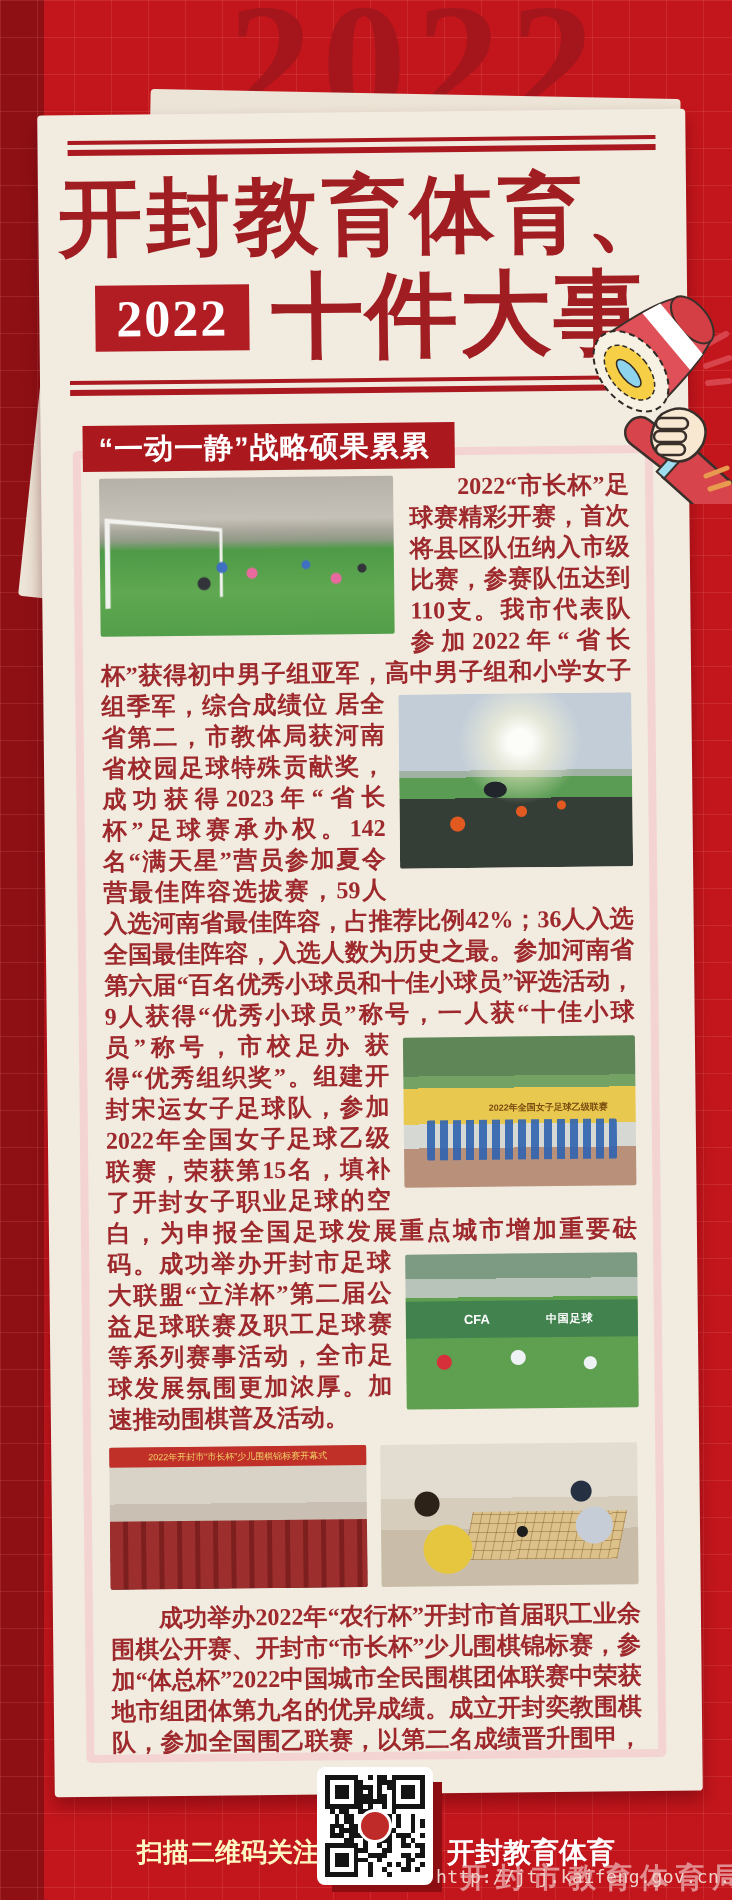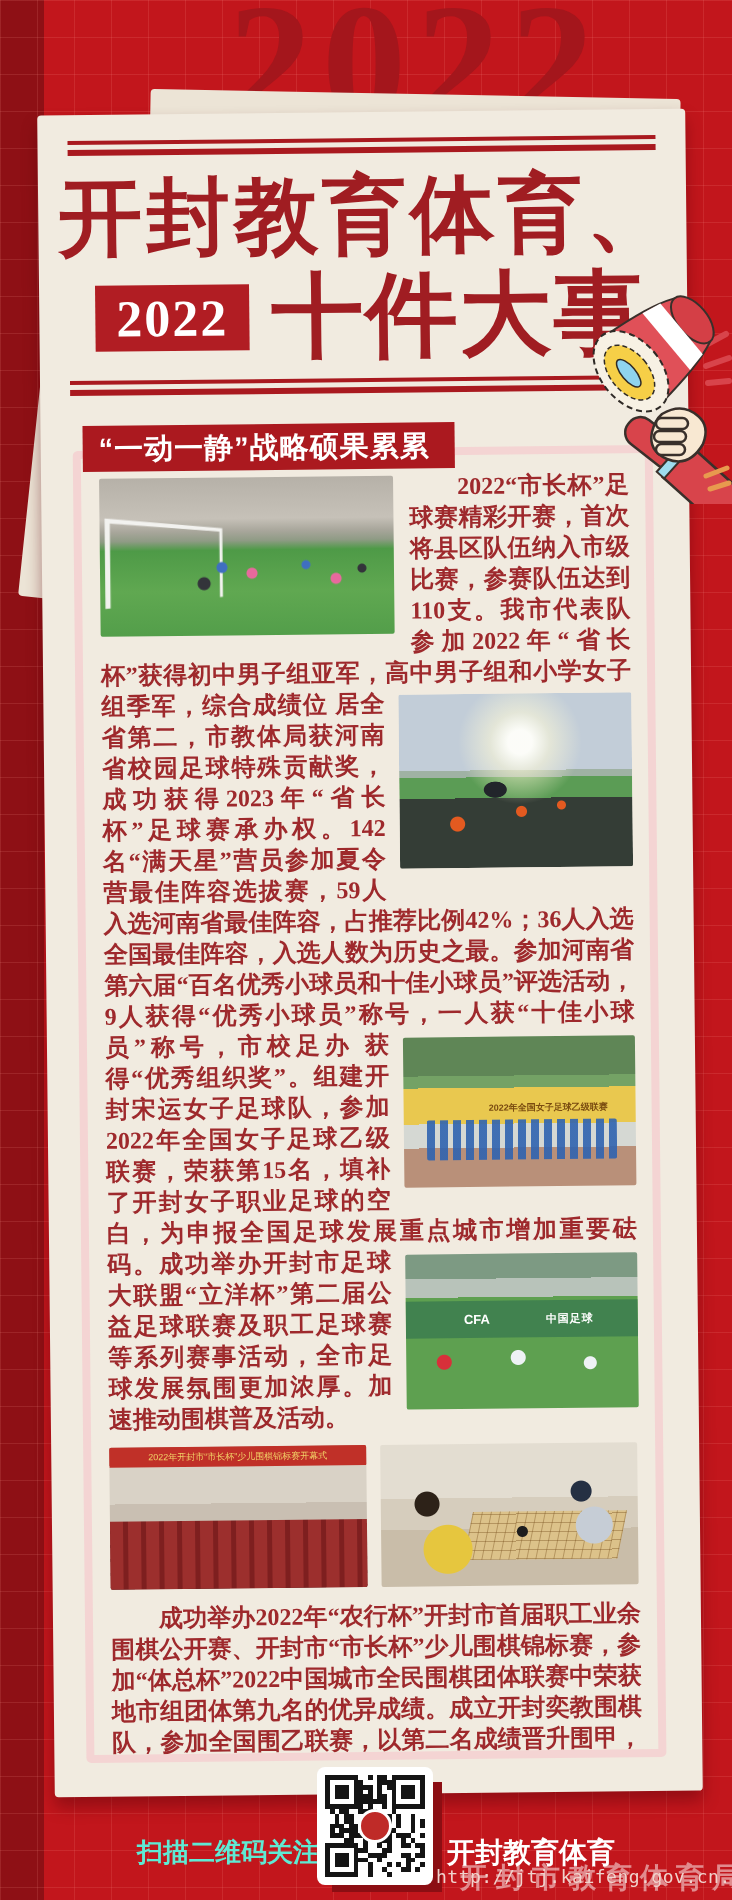--- a/index.html
+++ b/index.html
@@ -90,21 +90,21 @@
       background:#dcc28a;transform:skewX(-12deg);
       background-image:repeating-linear-gradient(90deg,rgba(120,80,30,.4) 0 1px,transparent 1px 9px),
                        repeating-linear-gradient(0deg,rgba(120,80,30,.4) 0 1px,transparent 1px 9px);}
   .p6::after{content:"";position:absolute;inset:0;background:
       radial-gradient(circle at 18% 42%,#2d2218 0 12px,transparent 13px),
       radial-gradient(circle at 26% 74%,#e6c63e 0 24px,transparent 25px),
       radial-gradient(circle at 78% 34%,#253043 0 10px,transparent 11px),
       radial-gradient(circle at 83% 58%,#c6cdd6 0 18px,transparent 19px),
       radial-gradient(circle at 55% 62%,#1d1d1d 0 5px,transparent 6px);}
   .megaphone{position:absolute;left:584px;top:232px;width:148px;height:272px;z-index:5;}
-  .footer-scan{position:absolute;left:128px;top:1835px;width:200px;z-index:4;color:#5eead4;
+  .footer-scan{position:absolute;left:128px;top:1835px;width:200px;z-index:4;color:#fef9c3;
       font-weight:bold;font-size:26px;text-align:center;white-space:nowrap;
       font-family:"Liberation Sans","DejaVu Sans",sans-serif;}
   .qr-shadow{position:absolute;left:332px;top:1782px;width:110px;height:110px;background:#8c0e13;z-index:4;}
   .qr{position:absolute;left:317px;top:1767px;width:116px;height:118px;background:#fff;
       border-radius:8px;z-index:6;display:flex;align-items:center;justify-content:center;}
   .qr-grid{display:grid;grid-template-columns:repeat(21,1fr);grid-template-rows:repeat(21,1fr);
       width:100px;height:102px;}
   .qr-grid i{display:block;}
   .qr-grid i.on{background:#141414;}
   .qr-logo{position:absolute;left:50%;top:50%;width:34px;height:34px;margin:-17px 0 0 -17px;

